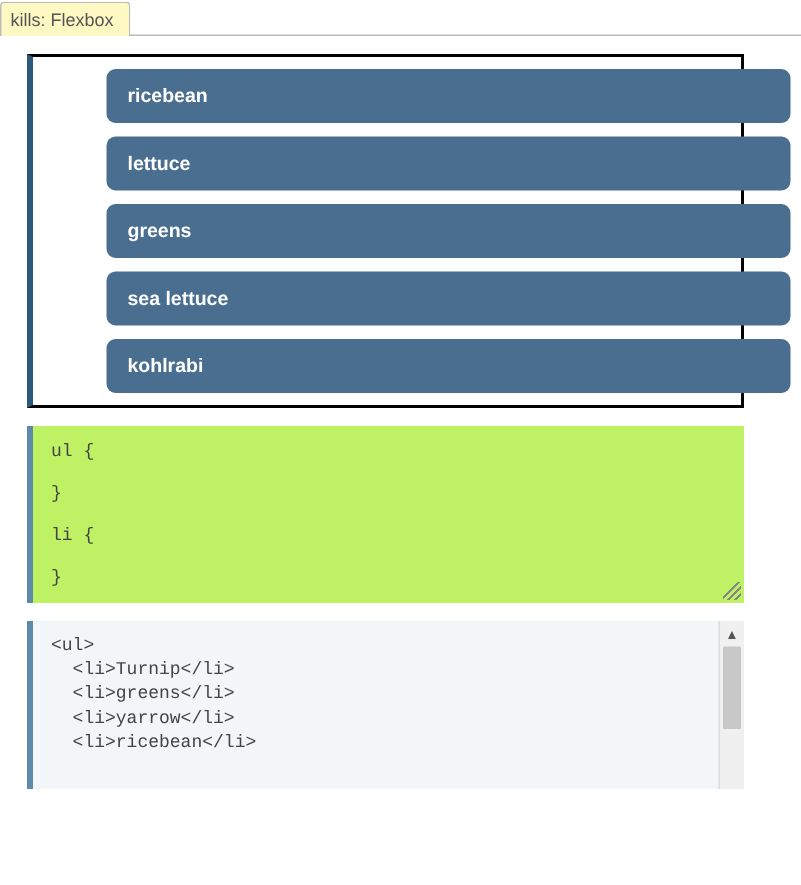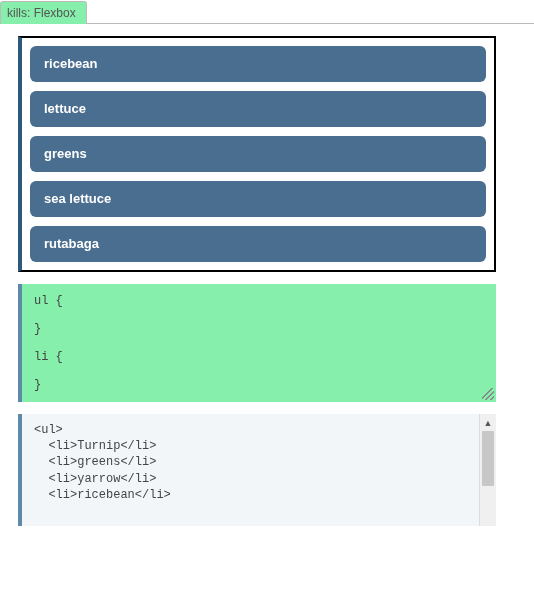--- a/index.html
+++ b/index.html
@@ -16,21 +16,21 @@
     }
     .tab {
       display: inline-block;
       padding: 4px 10px 4px 6px;
       font-size: 12px;
       color: #555;
       border: 1px solid #bbb;
       border-bottom: none;
       border-top-left-radius: 3px;
       border-top-right-radius: 3px;
-      background: #86efac;
+      background: #fef9c3;
       position: relative;
       top: 1px;
     }
     .page {
       padding: 12px 0;
       width: 534px;
     }
     .content {
       margin-left: 18px;
       width: 478px;
@@ -52,25 +52,26 @@
     .pill {
       height: 36px;
       line-height: 36px;
       padding: 0 14px;
       background: #4a6e8f;
       color: #fff;
       font-weight: bold;
       border-radius: 6px;
       font-size: 13px;
       width: 100%;
+      margin-left: 41px;
     }
     .editor {
       margin-top: 12px;
       border-left: 4px solid #5e8aaa;
-      background: #86efac;
+      background: #bef264;
       font-family: "Courier New", Courier, monospace;
       font-size: 12px;
       color: #444;
       white-space: pre;
       padding: 10px 12px 10px 12px;
       position: relative;
       min-height: 96px;
     }
     .resize-grip {
       position: absolute;
@@ -142,21 +143,21 @@
 
 <div class="page">
   <div class="content">
 
     <div class="preview">
       <ul class="pill-list">
         <li class="pill"><span>ricebean</span></li>
         <li class="pill"><span>lettuce</span></li>
         <li class="pill"><span>greens</span></li>
         <li class="pill"><span>sea lettuce</span></li>
-        <li class="pill"><span>rutabaga</span></li>
+        <li class="pill"><span>kohlrabi</span></li>
       </ul>
     </div>
 
     <div class="editor"><span>ul {
 
 }
 
 li {
 
 }</span><div class="resize-grip"></div></div>

